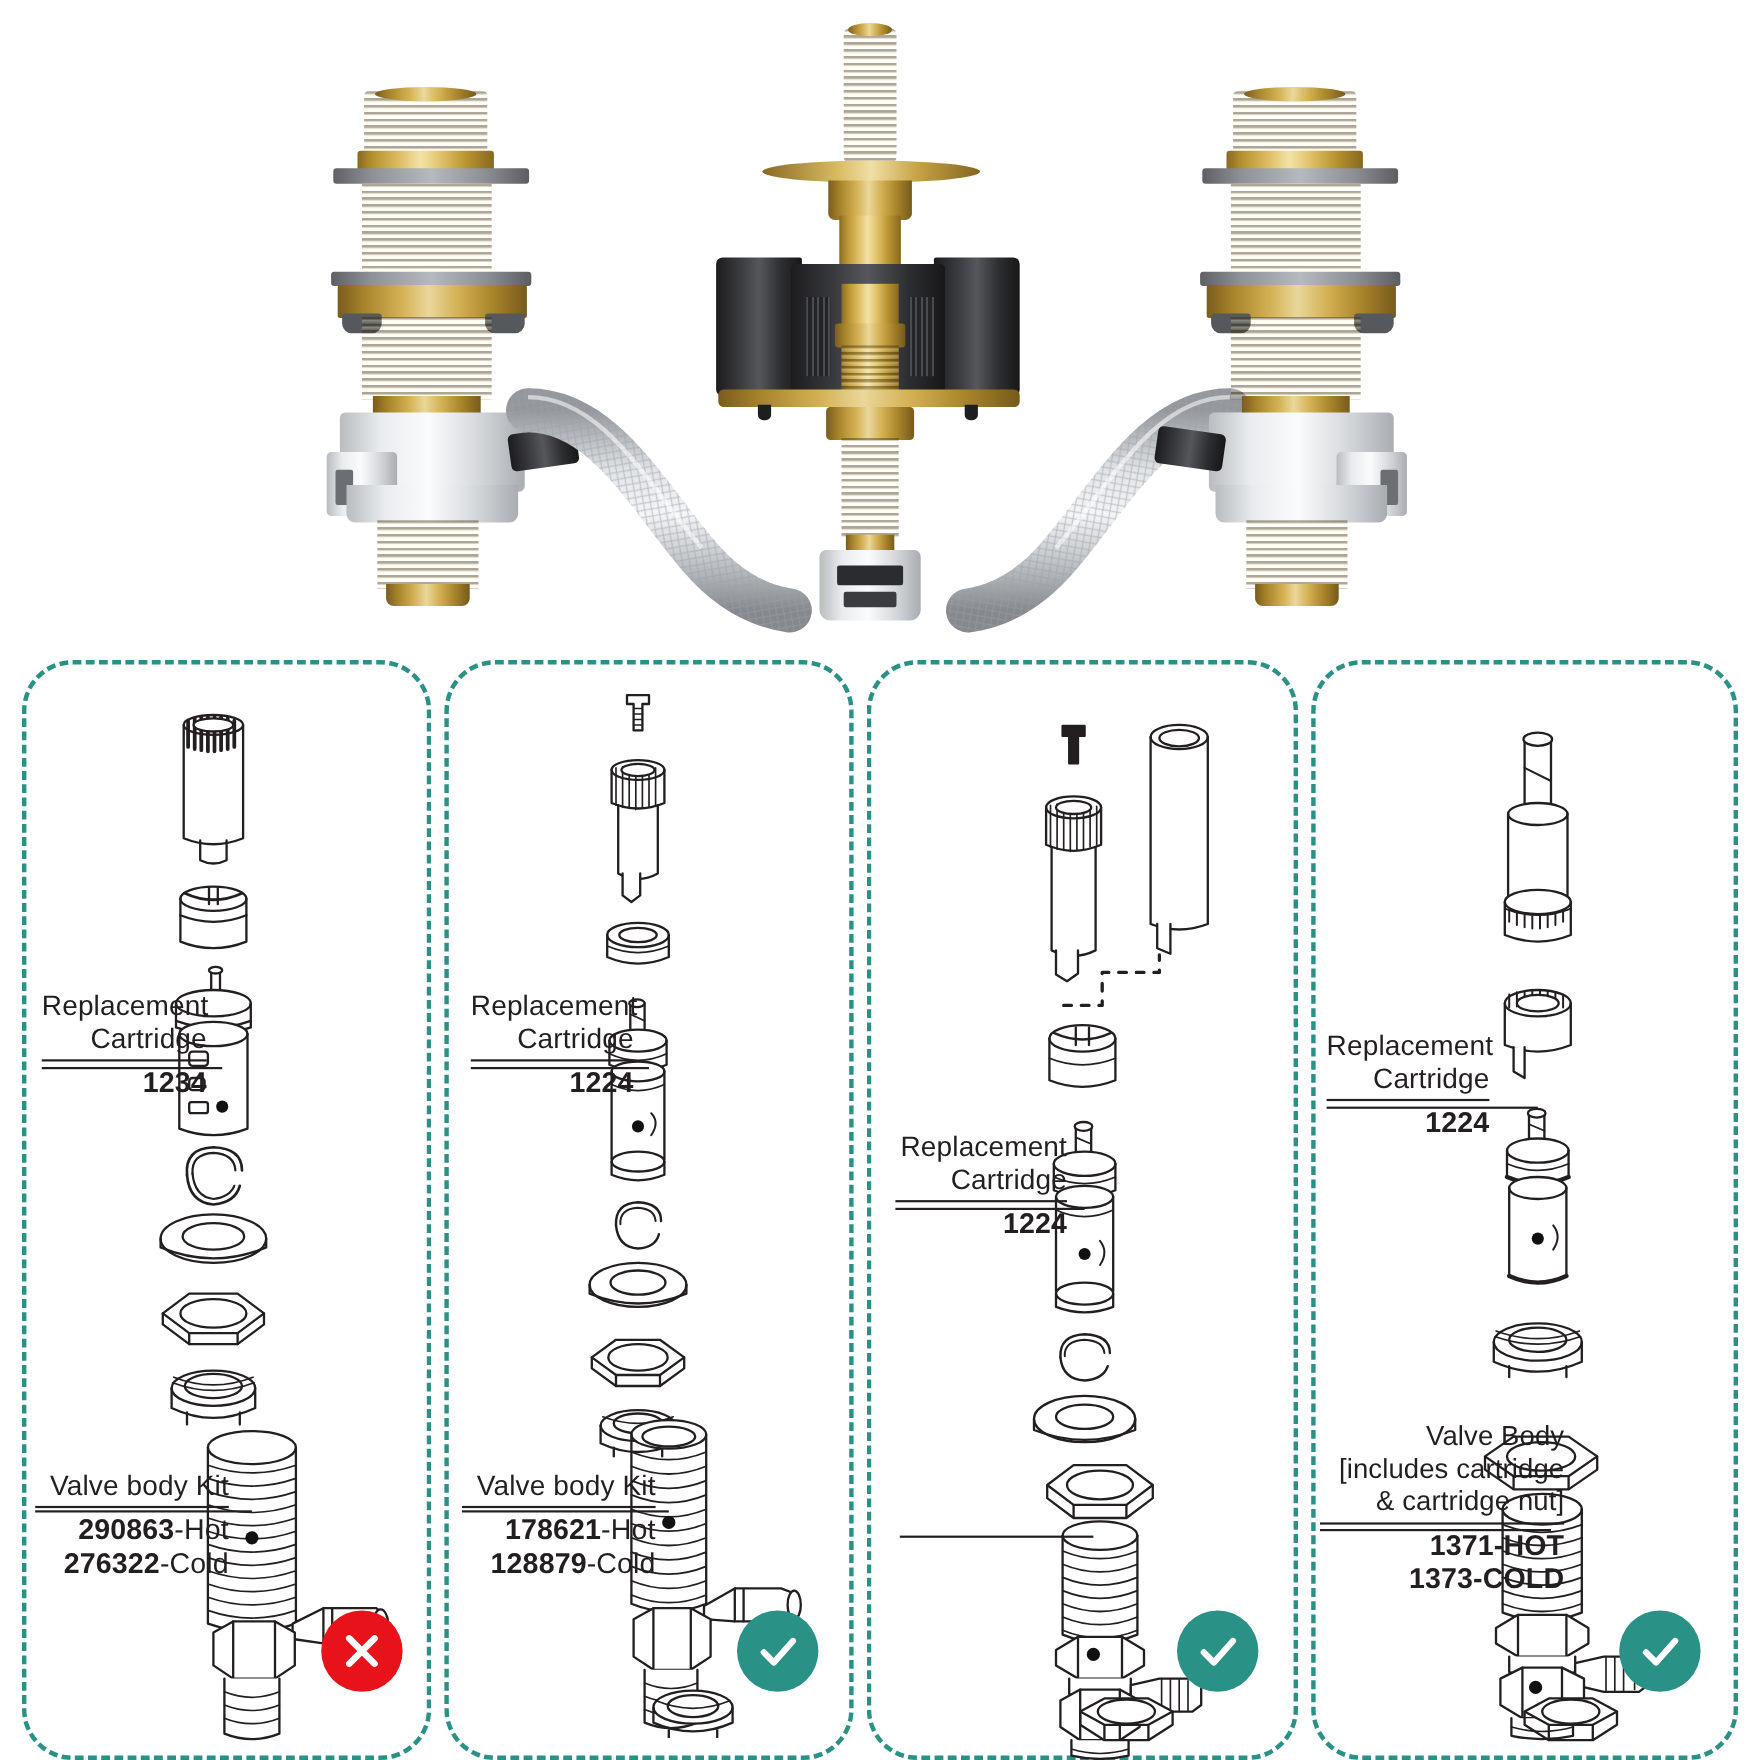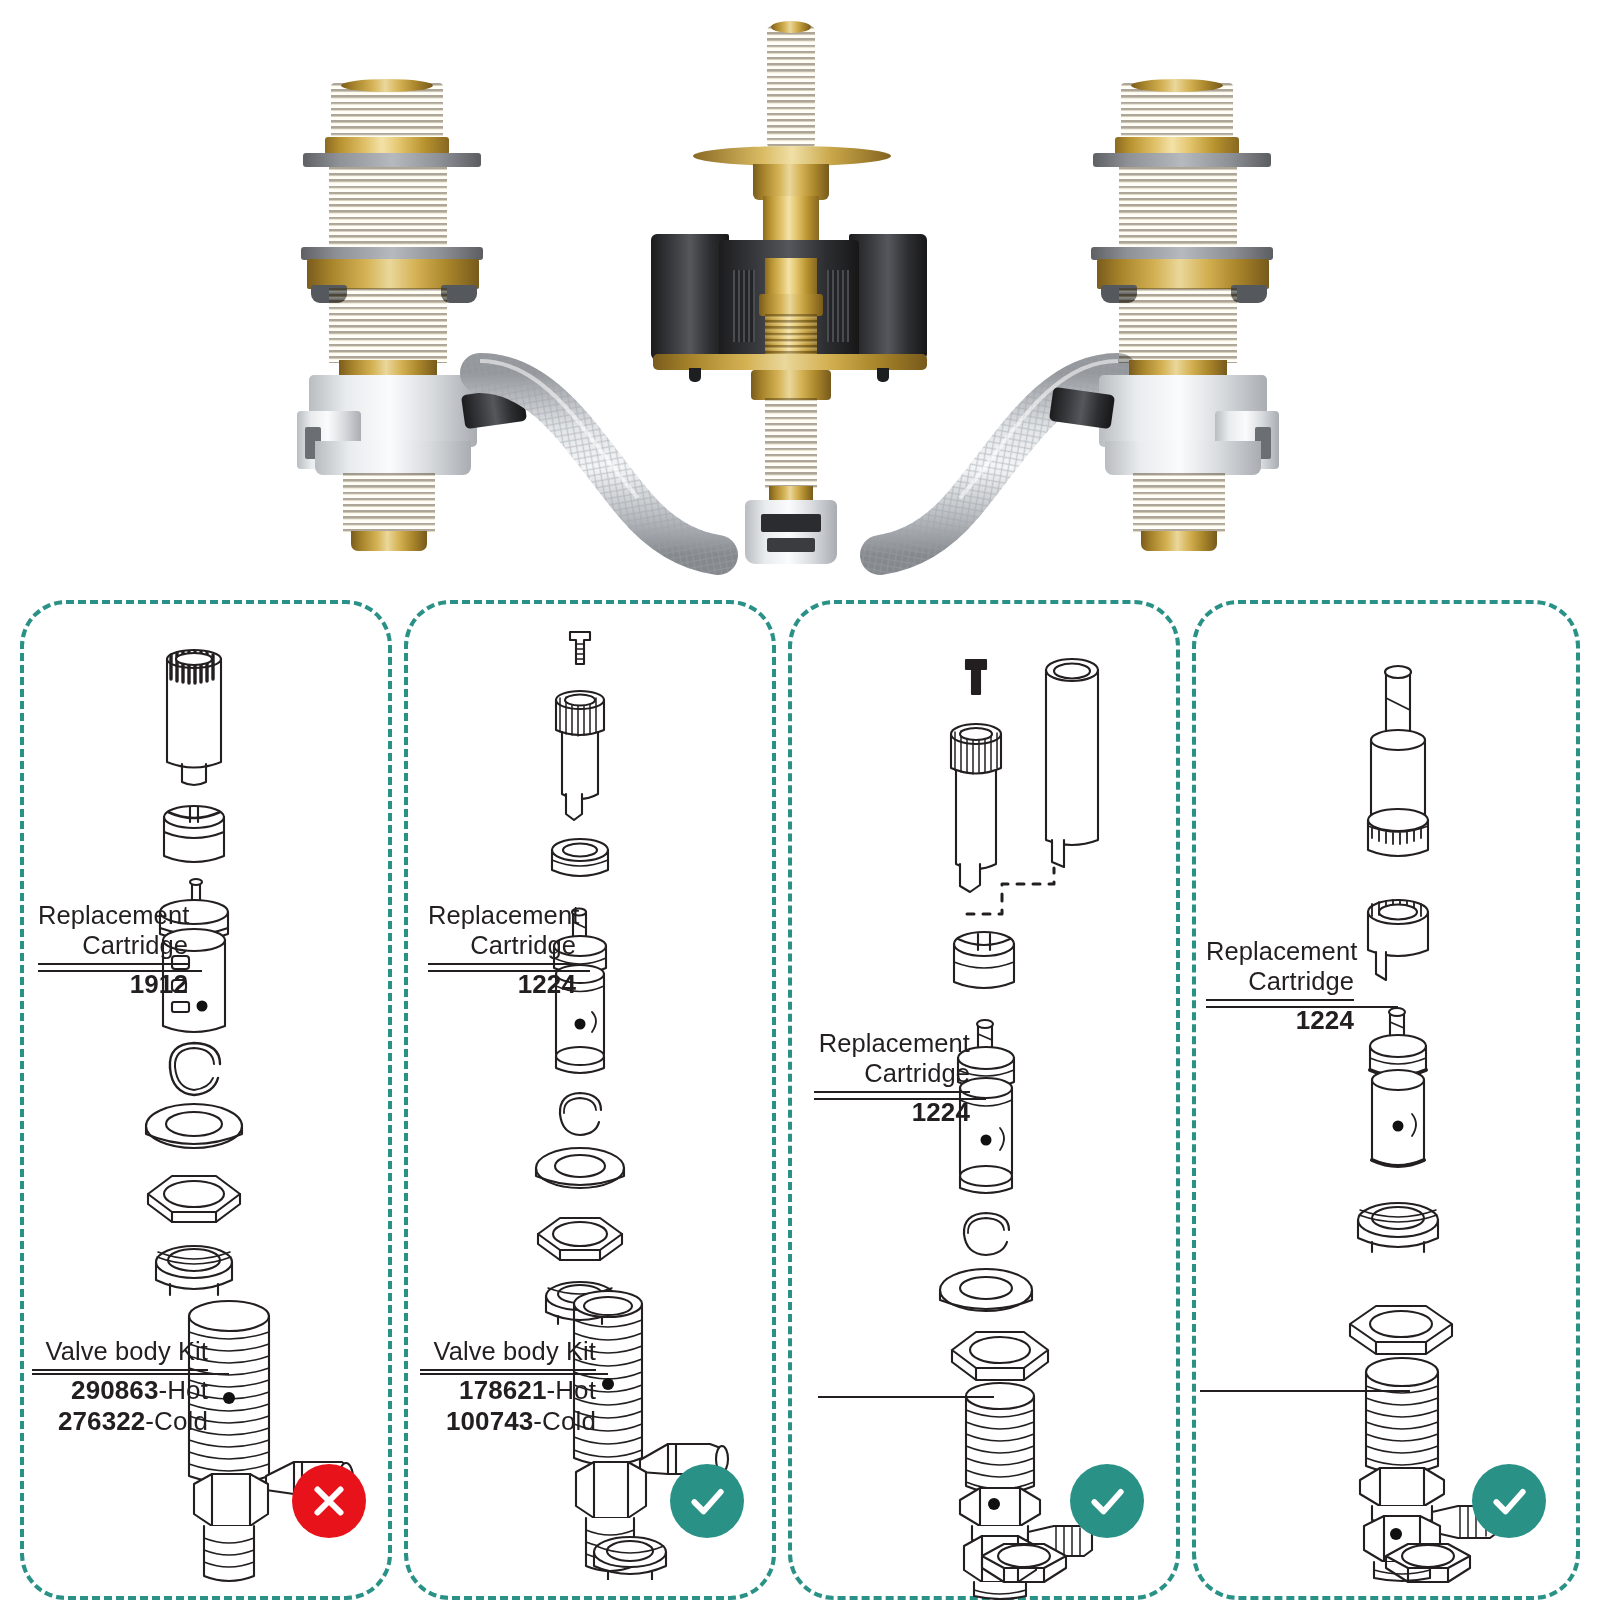--- a/index.html
+++ b/index.html
@@ -298,21 +298,21 @@
               <path d="M30 256 Q55 266 80 256"></path>
             <path d="M30 268 Q55 278 80 268"></path>
           </g>
         </svg>
       </div>
 
       <div class="label" style="left:14px; top:296px; width:150px;">
         <div class="ttl">Replacement</div>
         <div class="ttl">Cartridge</div>
         <div class="rule"></div>
-        <div class="code">1912</div>
+        <div class="code">1234</div>
       </div>
       <div class="leader" style="left:14px; top:366px; width:164px;"></div>
 
       <div class="label" style="left:8px; top:732px; width:176px;">
         <div class="ttl">Valve body Kit</div>
         <div class="rule"></div>
         <div class="code">
           <span>290863</span><span class="sfx">-Hot</span>
         </div>
         <div class="code">
@@ -437,21 +437,21 @@
       </div>
       <div class="leader" style="left:20px; top:366px; width:162px;"></div>
 
       <div class="label" style="left:12px; top:732px; width:176px;">
         <div class="ttl">Valve body Kit</div>
         <div class="rule"></div>
         <div class="code">
           <span>178621</span><span class="sfx">-Hot</span>
         </div>
         <div class="code">
-          <span>100743</span><span class="sfx">-Cold</span>
+          <span>128879</span><span class="sfx">-Cold</span>
         </div>
       </div>
       <div class="leader" style="left:12px; top:769px; width:188px;"></div>
 
       <div class="badge ok" style="left: 262px; top: 860px; background: rgb(42, 145, 135);">
         <svg viewBox="0 0 40 40">
           <path d="M9 21 L17 29 L32 12" stroke="#fff" stroke-width="5" fill="none" stroke-linecap="round" stroke-linejoin="round"></path>
         </svg>
       </div>
     </div>
@@ -675,20 +675,28 @@
       </div>
 
       <div class="label" style="left:10px; top:332px; width:148px;">
         <div class="ttl">Replacement</div>
         <div class="ttl">Cartridge</div>
         <div class="rule"></div>
         <div class="code">1224</div>
       </div>
       <div class="leader" style="left:10px; top:402px; width:192px;"></div>
 
+      <div class="label" style="left:4px; top:688px; width:222px; font-size:25px;">
+        <div class="ttl">Valve Body</div>
+        <div class="ttl">[includes cartridge</div>
+        <div class="ttl">&amp; cartridge nut]</div>
+        <div class="rule"></div>
+        <div class="code">1371-HOT</div>
+        <div class="code">1373-COLD</div>
+      </div>
       <div class="leader" style="left:4px; top:786px; width:210px;"></div>
 
       <div class="badge ok" style="left: 276px; top: 860px; background: rgb(42, 145, 135);">
         <svg viewBox="0 0 40 40">
           <path d="M9 21 L17 29 L32 12" stroke="#fff" stroke-width="5" fill="none" stroke-linecap="round" stroke-linejoin="round"></path>
         </svg>
       </div>
     </div>
 
   </div>

